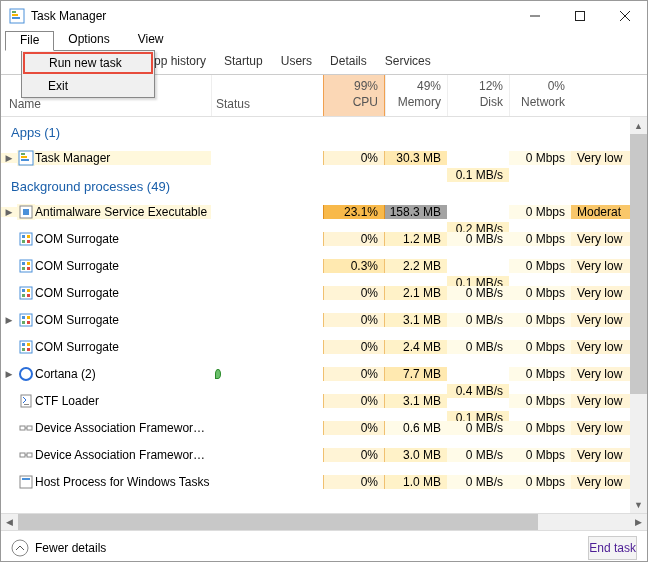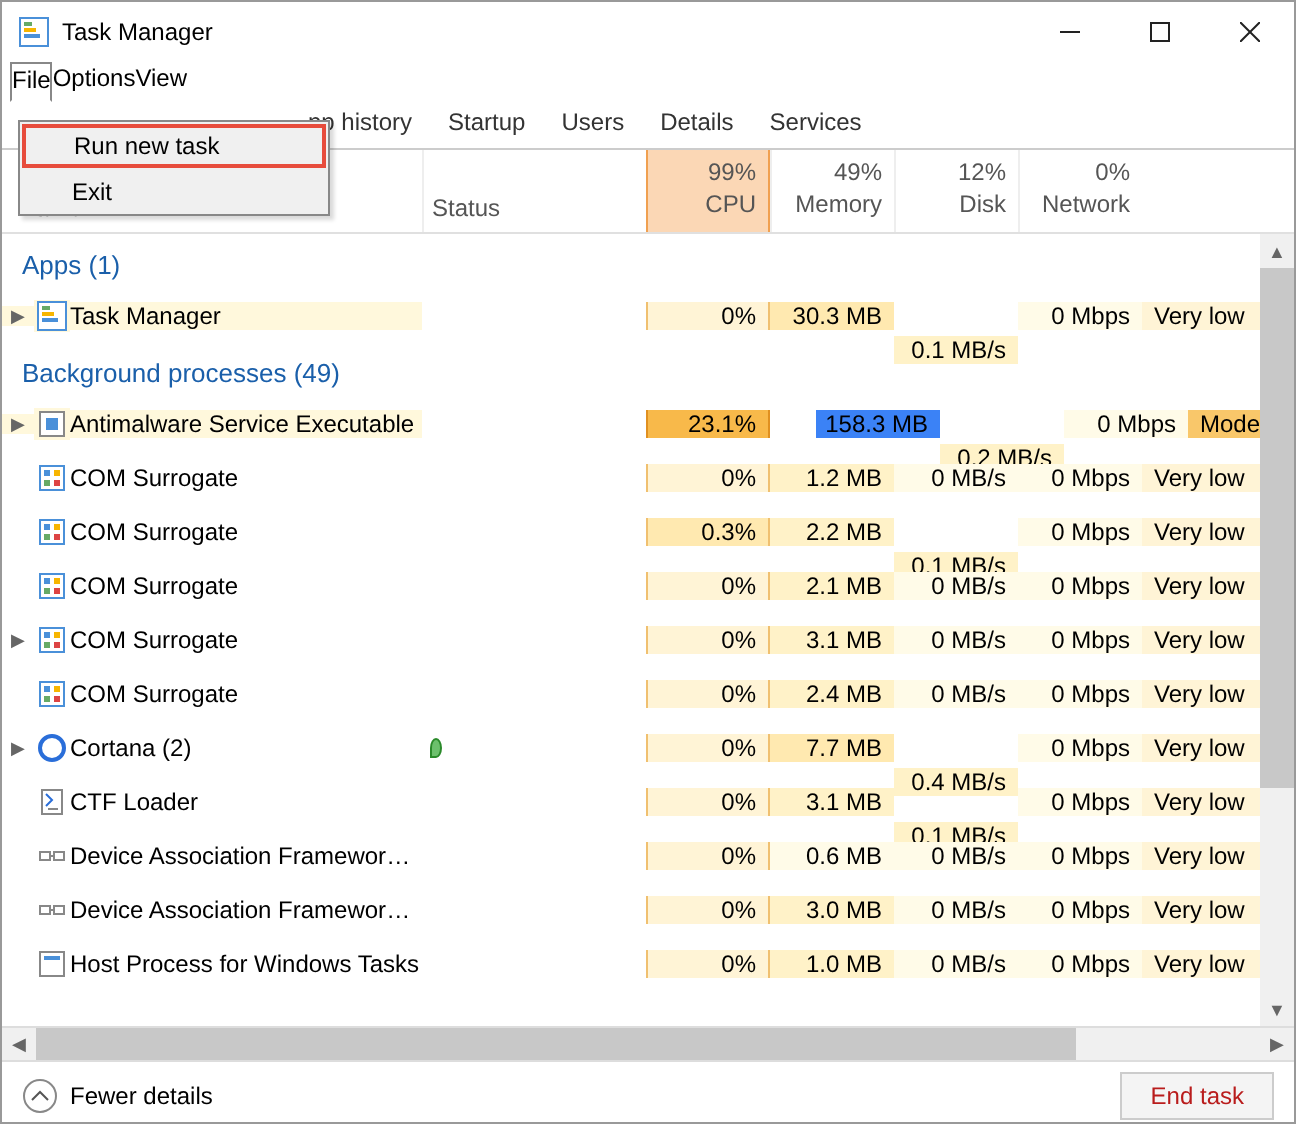--- a/index.html
+++ b/index.html
@@ -2,23 +2,23 @@
 <html><head>
 <meta charset="utf-8">
 <style>
   * { box-sizing: border-box; font-family: "Segoe UI", Tahoma, sans-serif; font-size: 12px; }
   body { margin: 0; background: #fff; width: 648px; height: 562px; overflow: hidden; border: 1px solid #999; position: relative; }
   .titlebar { height: 30px; display: flex; align-items: center; padding: 0 0 0 8px; }
   .titlebar .icon { width: 16px; height: 16px; margin-right: 6px; }
   .titlebar .title { flex: 1; }
   .titlebar .btn { width: 45px; height: 30px; display: flex; align-items: center; justify-content: center; }
   .menubar { height: 20px; display: flex; padding: 0 4px; }
-  .menubar .mitem { padding: 1px 0; }
+  .menubar .mitem { padding: 1px 14px; }
   .menubar .mitem.open { background: #fff; border: 1px solid #888; border-bottom: 1px solid #fff; position: relative; z-index: 6; }
-  .dropdown { position: absolute; top: 49px; left: 8px; width: 156px; background: #f0f0f0; border: 1px solid #888; z-index: 5; box-shadow: 2px 2px 2px rgba(0,0,0,0.15); margin-top: 10px; }
+  .dropdown { position: absolute; top: 49px; left: 20px; width: 134px; background: #f0f0f0; border: 1px solid #888; z-index: 5; box-shadow: 2px 2px 2px rgba(0,0,0,0.15); }
   .dropdown .ditem { padding: 4px 8px 4px 26px; }
   .dropdown .ditem.highlight { border: 2px solid #e74c3c; margin: 1px; padding: 2px 6px 2px 24px; }
   .tabs { height: 24px; display: flex; border-bottom: 1px solid #ccc; padding-left: 144px; background: #fff; }
   .tabs .tab { padding: 3px 9px; color: #333; }
   .colhdr { height: 42px; display: flex; border-bottom: 1px solid #e0e0e0; }
   .colhdr .c-name { width: 210px; padding: 22px 0 0 8px; color: #555; }
   .colhdr .c-status { width: 112px; padding: 22px 0 0 4px; color: #555; border-left: 1px solid #eee; }
   .colhdr .c-num { width: 62px; text-align: right; padding: 4px 6px 0 0; color: #555; border-left: 1px solid #eee; }
   .colhdr .c-num .pct { display: block; margin-bottom: 2px; }
   .colhdr .c-cpu { background: #fbd7b5; border-left: 1px solid #f0a050; border-right: 1px solid #f0a050; }
@@ -32,34 +32,34 @@
   .row .st { width: 112px; display: flex; align-items: center; justify-content: flex-start; padding-left: 4px; }
   .row .cel { width: 62px; text-align: right; padding-right: 6px; }
   .row .pow { flex: 1; padding-left: 6px; white-space: nowrap; overflow: hidden; }
   .sel .nm, .sel .exp, .sel .ic, .sel .st { background: #fff8dc; }
   .cpu0 { background: #fff4d6; border-left: 1px solid #f0c070; border-right: 1px solid #f0c070; }
   .cpu1 { background: #f8b94a; border-left: 1px solid #e09020; border-right: 1px solid #e09020; }
   .cpu03 { background: #ffe9b0; border-left: 1px solid #f0c070; border-right: 1px solid #f0c070; }
   .mem0 { background: #fffbe8; }
   .mem1 { background: #fff2c8; }
   .mem2 { background: #ffe9b0; }
-  .mem3 { background: #3b82f6; margin-left: 23px; }
+  .mem3 { background: #a3a3a3; }
   .disk0 { background: #fffbe8; }
   .disk1 { background: #fff2c8; margin-top: 35px; }
   .net0 { background: #fffbe8; }
   .pow-vl { background: #fff4d6; }
   .pow-mod { background: #f9c76a; }
   .hscroll { height: 17px; border-top: 1px solid #ddd; display: flex; background: #f0f0f0; }
   .hscroll .track { flex: 1; position: relative; }
   .hscroll .thumb { position: absolute; left: 0; top: 0; bottom: 0; width: 520px; background: #c8c8c8; }
   .hscroll .arr { width: 17px; display: flex; align-items: center; justify-content: center; color: #666; font-size: 9px; }
   .footer { height: 34px; border-top: 1px solid #ddd; display: flex; align-items: center; padding: 0 10px; }
   .footer .fewer { display: flex; align-items: center; gap: 6px; }
   .footer .spacer { flex: 1; }
-  .footer .endbtn { padding: 4px 14px; border: 1px solid #ccc; color: #b91c1c; background: #f4f4f4; margin-left: 44px; }
+  .footer .endbtn { padding: 4px 0; border: 1px solid #ccc; color: #4c1d95; background: #f4f4f4; margin-left: 44px; }
   .vscroll { position: absolute; right: 0; top: 0; bottom: 0; width: 17px; background: #f0f0f0; display: flex; flex-direction: column; }
   .vscroll .arr { height: 17px; display: flex; align-items: center; justify-content: center; color: #666; font-size: 9px; }
   .vscroll .track { flex: 1; position: relative; }
   .vscroll .thumb { position: absolute; top: 0; left: 0; right: 0; height: 260px; background: #c8c8c8; }
   svg { display: block; }
   .leaf { width: 6px; height: 10px; border: 1px solid #2a8a2a; border-radius: 50% 50% 50% 0; background: #6cc06c; }
 </style>
 </head>
 <body>
 

